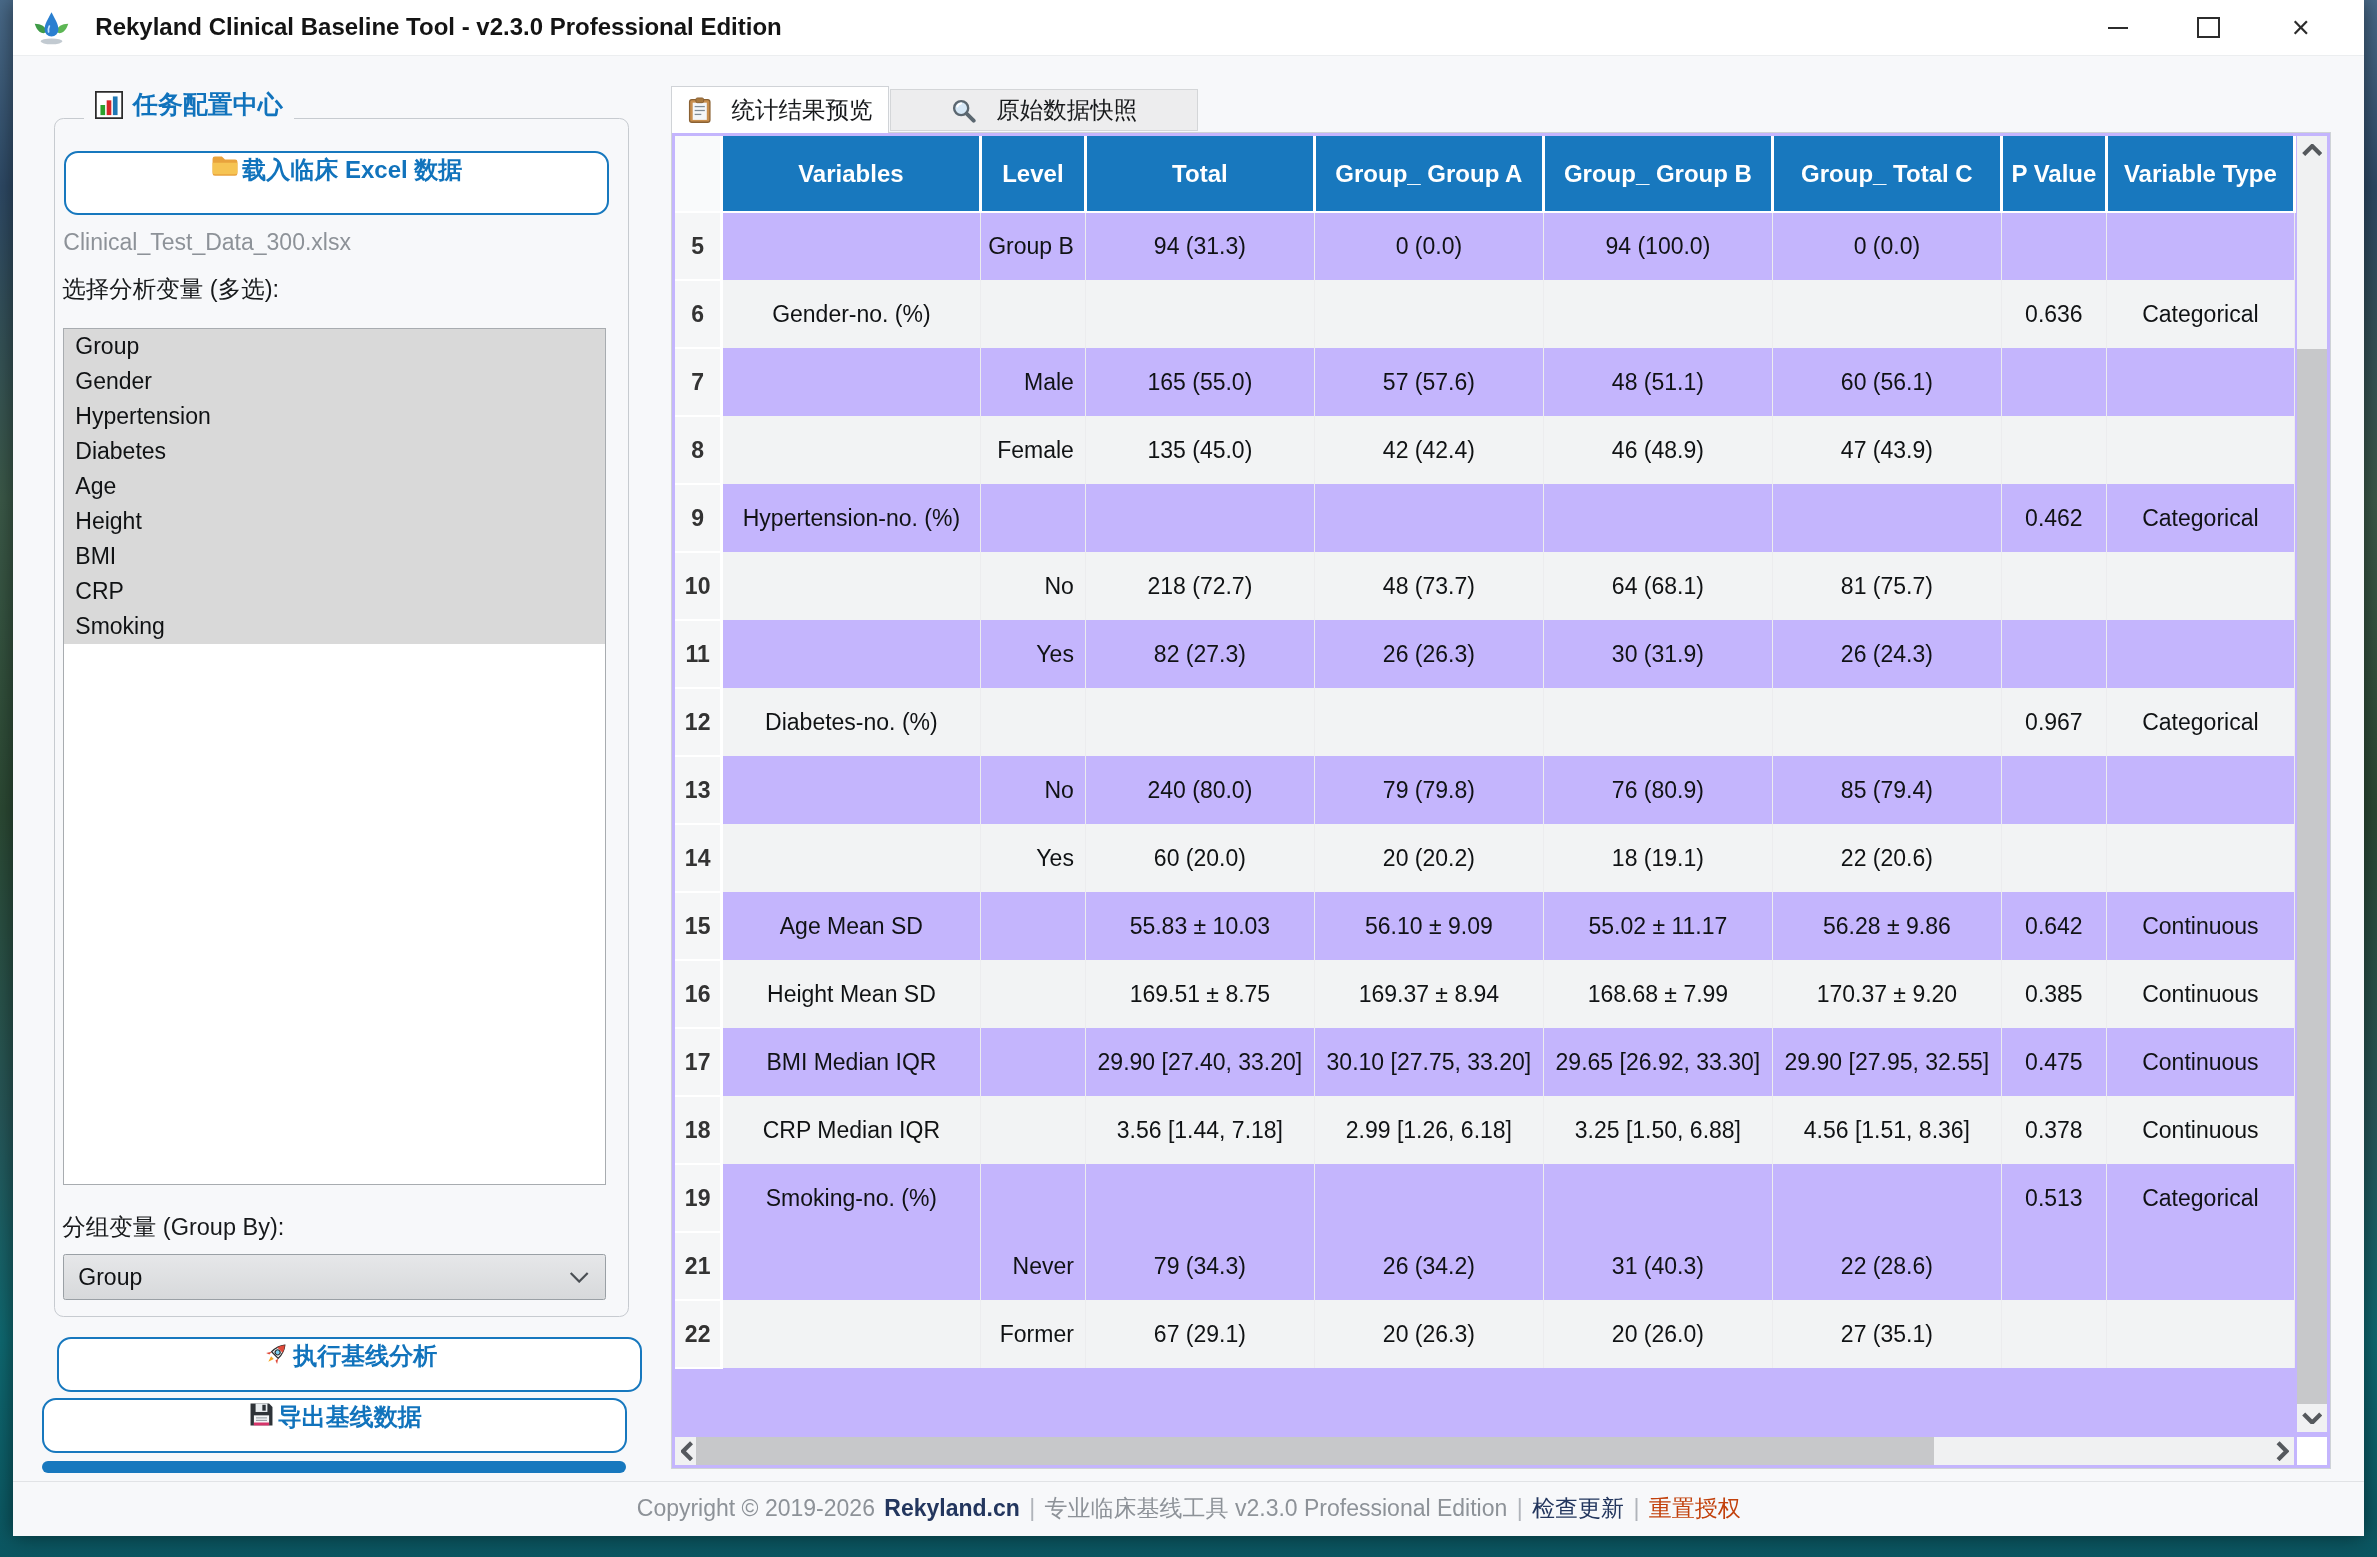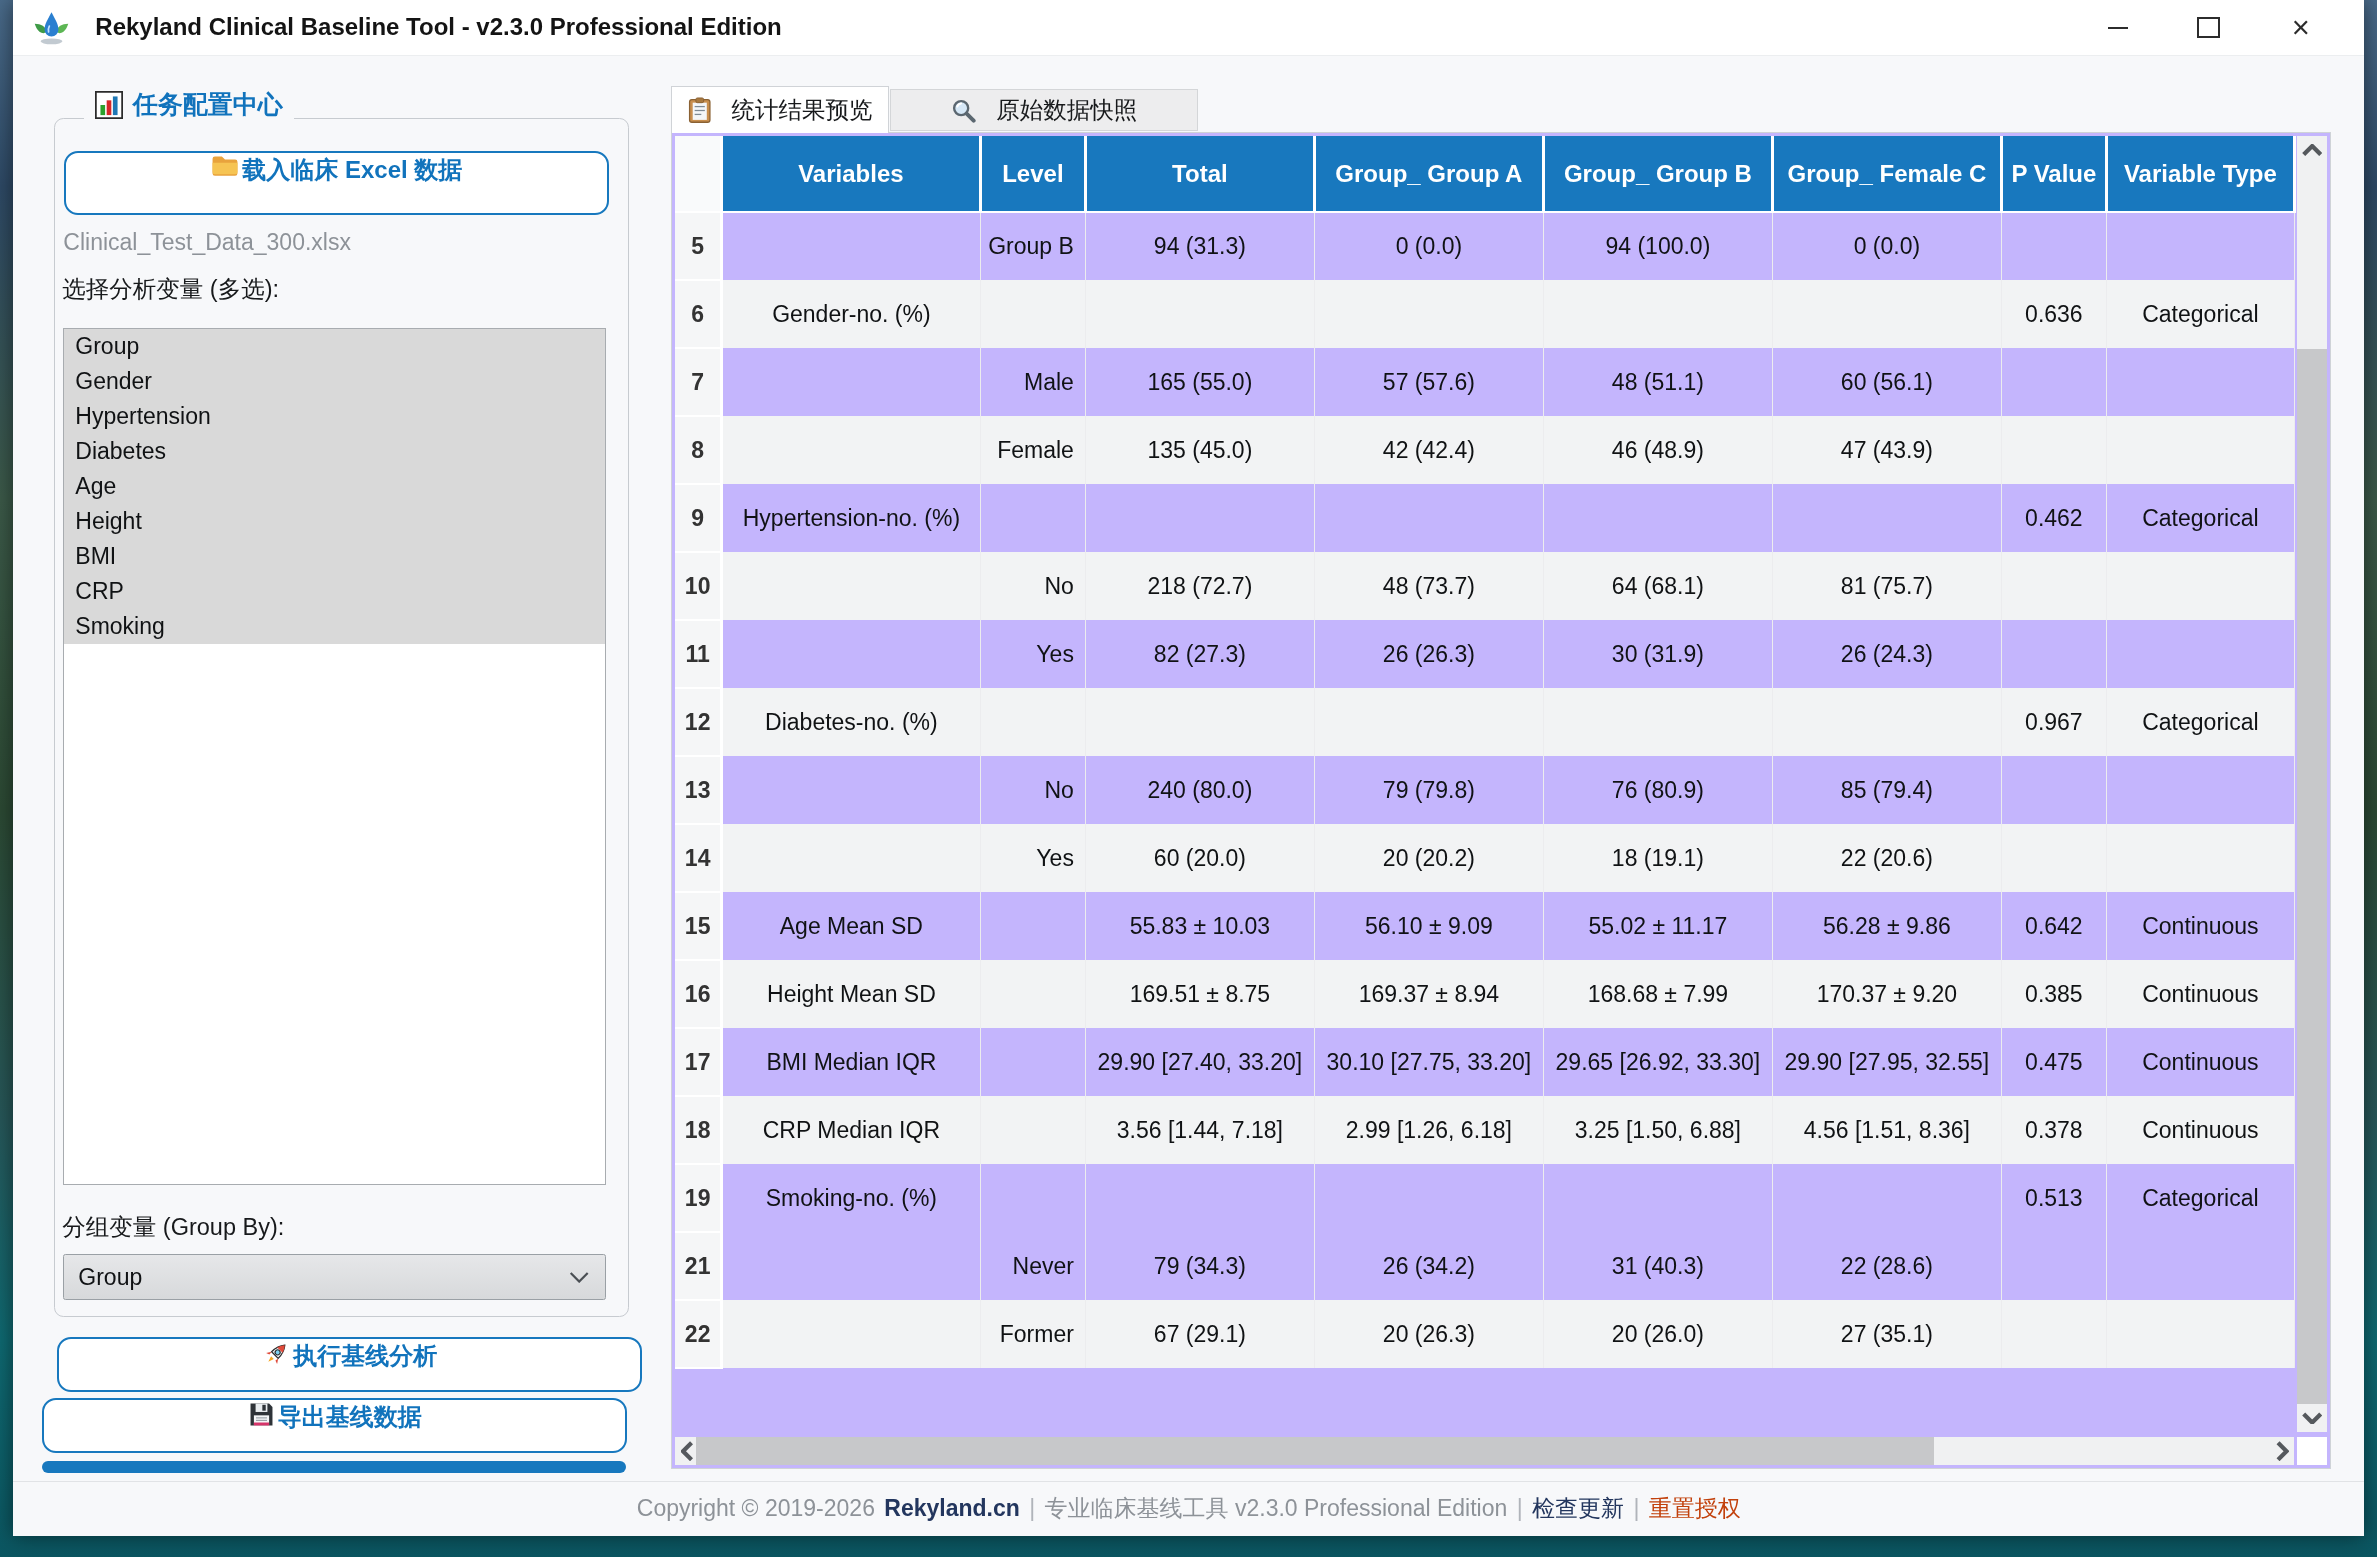--- a/index.html
+++ b/index.html
@@ -203,21 +203,21 @@
           <col style="width: 188px;">
         </colgroup>
         <thead>
           <tr>
             <th class="corner"></th>
             <th>Variables</th>
             <th>Level</th>
             <th>Total</th>
             <th>Group_ Group A</th>
             <th>Group_ Group B</th>
-            <th>Group_ Female C</th>
+            <th>Group_ Total C</th>
             <th>P Value</th>
             <th>Variable Type</th>
           </tr>
         </thead>
         <tbody>
           <tr class="r">
             <td class="rownum">5</td>
             <td></td>
             <td class="level">Group B</td>
             <td>94 (31.3)</td>

